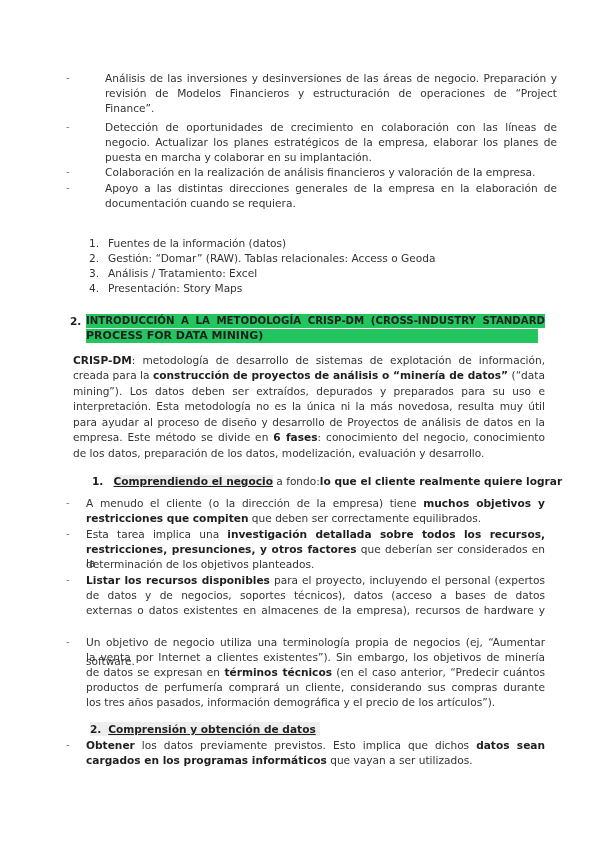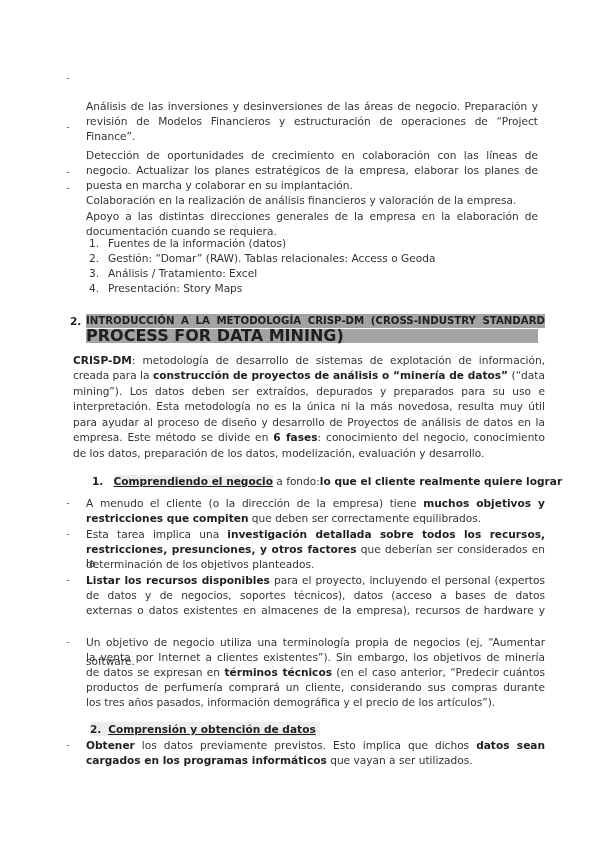--- a/index.html
+++ b/index.html
@@ -10,24 +10,24 @@
       color: #333333;
       position: relative;
       overflow: hidden;
     }
     .page { position: absolute; left: 0; top: 0; width: 600px; height: 848px; }
     .line { position: absolute; white-space: nowrap; line-height: 14px; }
     .just { text-align: justify; text-align-last: justify; white-space: normal; }
     b, .b { font-weight: bold; color: #1f1f1f; }
     .u { text-decoration: underline; }
     .dash { position: absolute; left: 66px; color: #777; font-size: 10px; }
-    .hl { background: #a3a3a3; }
+    .hl { background: #22c55e; }
     .hl-light { background: #eeeeee; }
     .num { position: absolute; }
-    .txt { position: absolute; left: 86px; width: 452px; margin-top: 28px; }
+    .txt { position: absolute; left: 105px; width: 452px; }
     .txt2 { position: absolute; left: 86px; width: 459px; }
   </style>
 </head>
 <body>
 
 <div class="page">
 
   <div>
     <span class="dash" style="top:72px">-</span>
     <div class="line txt just" style="top:71px">Análisis de las inversiones y desinversiones de las áreas de negocio. Preparación y</div>
@@ -54,21 +54,21 @@
     <span class="line" style="top:251px; left:108px">Gestión: “Domar” (RAW). Tablas relacionales: Access o Geoda</span>
     <span class="line num" style="top:266px; left:89px">3.</span>
     <span class="line" style="top:266px; left:108px">Análisis / Tratamiento: Excel</span>
     <span class="line num" style="top:281px; left:89px">4.</span>
     <span class="line" style="top:281px; left:108px">Presentación: Story Maps</span>
   </div>
 
   <div>
     <span class="line b" style="top:314px; left:70px">2.</span>
     <div class="line b hl" style="top:314px; left:86px; width:459px; font-size:10.2px; text-align:justify; text-align-last:justify; white-space:normal;">INTRODUCCIÓN A LA METODOLOGÍA CRISP-DM (CROSS-INDUSTRY STANDARD</div>
-    <div class="line b hl" style="top:329px; left:86px; width:452px; font-size:16px;">PROCESS FOR DATA MINING)</div>
+    <div class="line b hl" style="top:329px; left:86px; width:452px; font-size:11px;">PROCESS FOR DATA MINING)</div>
   </div>
 
   <div>
     <div class="line just" style="top:353px; left:73px; width:472px"><b>CRISP-DM</b><span>: metodología de desarrollo de sistemas de explotación de información,</span></div>
     <div class="line just" style="top:368px; left:73px; width:472px"><span>creada para la </span><b>construcción de proyectos de análisis o “minería de datos”</b><span> (“data</span></div>
     <div class="line just" style="top:384px; left:73px; width:472px">mining”). Los datos deben ser extraídos, depurados y preparados para su uso e</div>
     <div class="line just" style="top:399px; left:73px; width:472px">interpretación. Esta metodología no es la única ni la más novedosa, resulta muy útil</div>
     <div class="line just" style="top:415px; left:73px; width:472px">para ayudar al proceso de diseño y desarrollo de Proyectos de análisis de datos en la</div>
     <div class="line just" style="top:430px; left:73px; width:472px"><span>empresa. Este método se divide en </span><b>6 fases</b><span>: conocimiento del negocio, conocimiento</span></div>
     <div class="line" style="top:446px; left:73px">de los datos, preparación de los datos, modelización, evaluación y desarrollo.</div>

